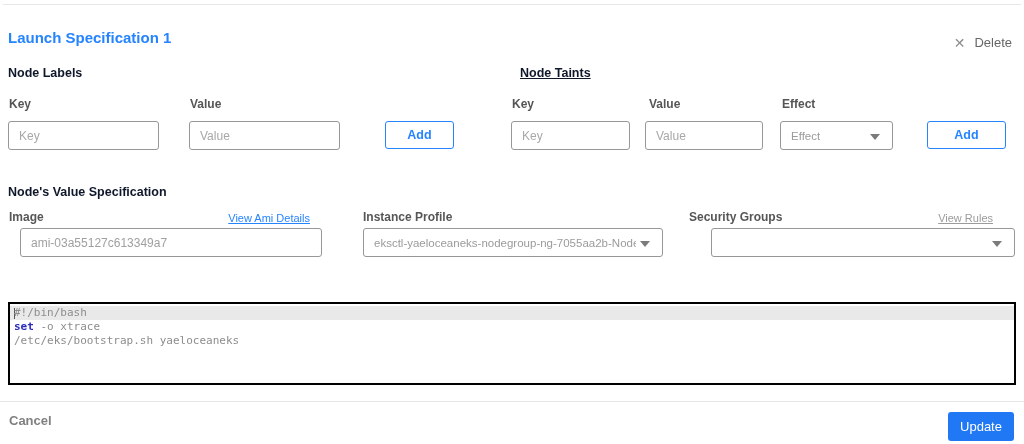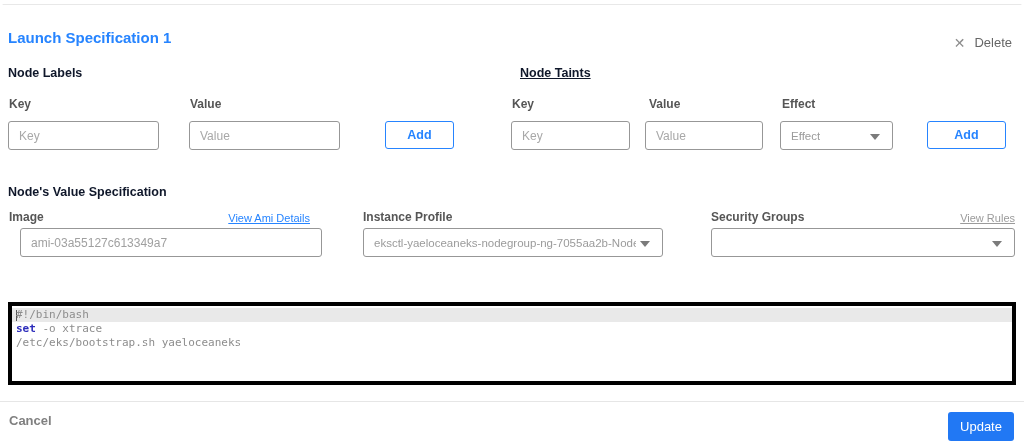--- a/index.html
+++ b/index.html
@@ -81,21 +81,21 @@
   .link-gray {
     font-size: 11px; color: #9b9b9b; text-decoration: underline; cursor: pointer;
     font-weight: normal;
   }
   .label-row {
     position: absolute; display: flex; justify-content: space-between; align-items: flex-end;
   }
 
   .code-editor {
     position: absolute; left: 8px; top: 302px; width: 1008px; height: 83px;
-    border: 4px solid #000000; background: #fff; overflow: hidden;
+    border: 2px solid #000000; background: #fff; overflow: hidden;
   }
   .code-lines { padding-top: 2px; }
   .code-line {
     font-family: "DejaVu Sans Mono", "Liberation Mono", monospace;
     font-size: 11px; line-height: 14px; color: #8d8d8d;
     padding-left: 4px; white-space: pre;
   }
   .code-line.active { background: #e9e9e9; }
   .code-line.active .seg-plain:first-of-type { position: relative; }
   .code-cursor {
@@ -159,21 +159,21 @@
     <span class="link-blue">View Ami Details</span>
   </div>
   <input class="txt-input ghost-value" style="left: 20px; top: 228px; width: 302px;" value="ami-03a55127c613349a7">
 
   <div class="field-label" style="left:363px; top:210px;">Instance Profile</div>
   <div class="select-box" style="left:363px; top:228px; width:300px;">
     <span class="select-text">eksctl-yaeloceaneks-nodegroup-ng-7055aa2b-NodeInstanceProfile-...</span>
     <span class="caret-down"></span>
   </div>
 
-  <div class="label-row" style="left:711px; top:210px; width:304px;">
+  <div class="label-row" style="left:689px; top:210px; width:304px;">
     <span class="field-label" style="position:static;">Security Groups</span>
     <span class="link-gray">View Rules</span>
   </div>
   <div class="select-box" style="left:711px; top:228px; width:304px;">
     <span class="select-text"></span>
     <span class="caret-down"></span>
   </div>
 
   <div class="field-label" style="left:9px; top:300px;">User Data</div>
   <div class="code-editor">

